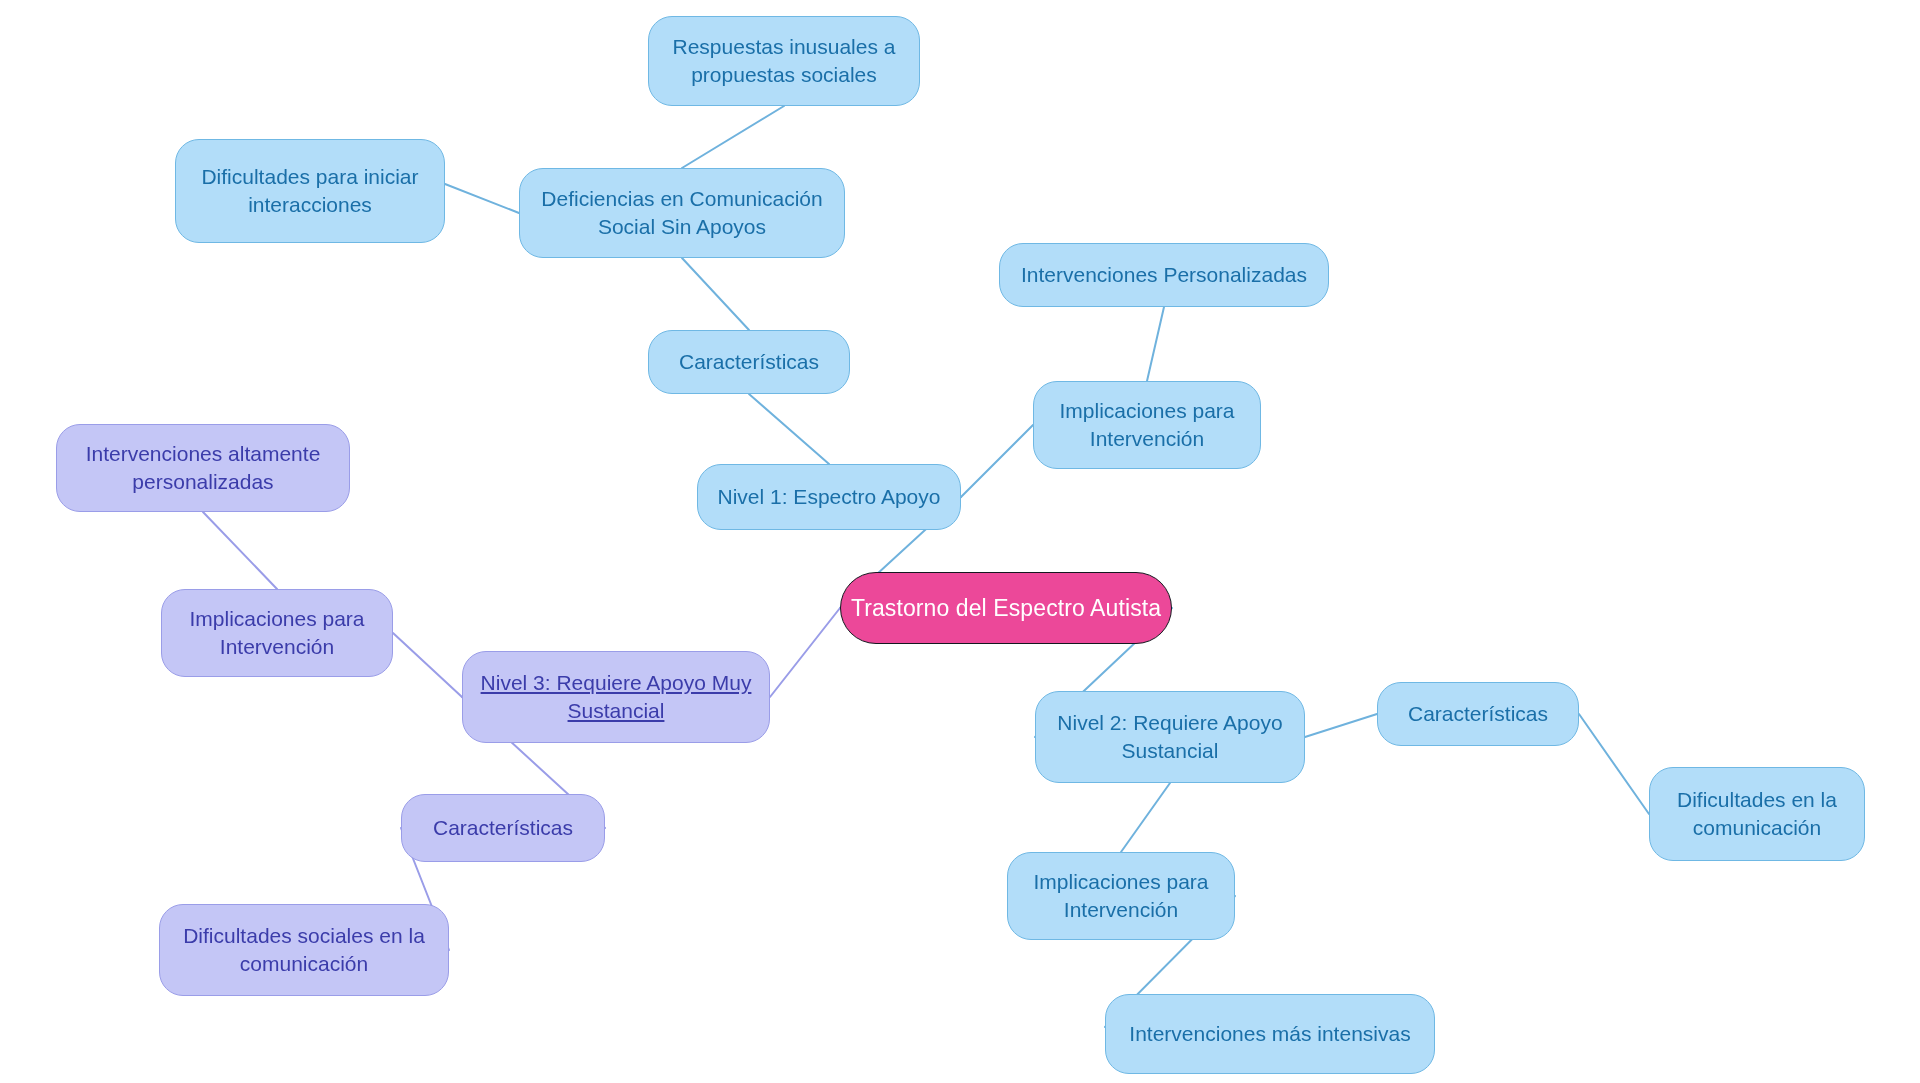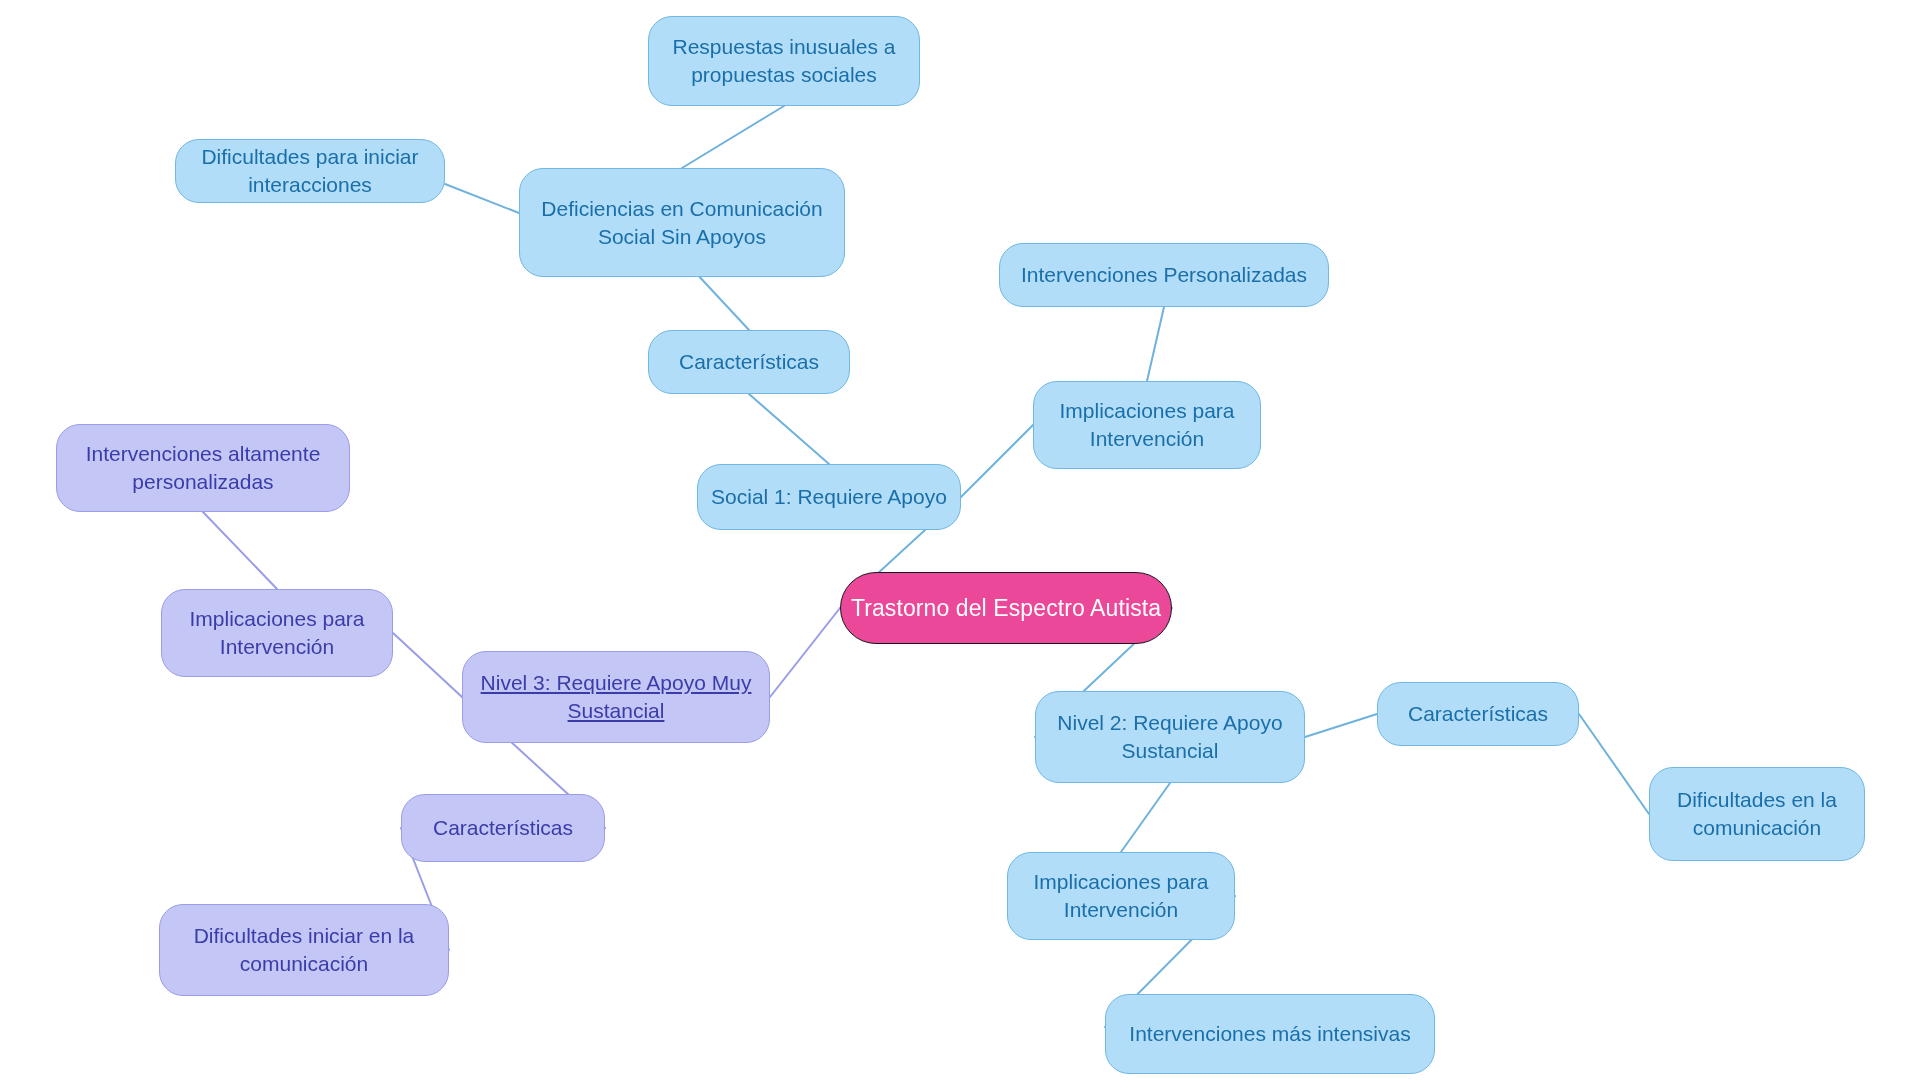--- a/index.html
+++ b/index.html
@@ -75,42 +75,42 @@
       <line x1="1170" y1="783" x2="1121" y2="852" stroke="#6fb2dd" stroke-width="2" stroke-linecap="round"></line>
       <line x1="1235" y1="896" x2="1105" y2="1027" stroke="#6fb2dd" stroke-width="2" stroke-linecap="round"></line>
       <line x1="840" y1="608" x2="770" y2="697" stroke="#9a9de8" stroke-width="2" stroke-linecap="round"></line>
       <line x1="462" y1="697" x2="393" y2="633" stroke="#9a9de8" stroke-width="2" stroke-linecap="round"></line>
       <line x1="277" y1="589" x2="203" y2="512" stroke="#9a9de8" stroke-width="2" stroke-linecap="round"></line>
       <line x1="462" y1="697" x2="605" y2="828" stroke="#9a9de8" stroke-width="2" stroke-linecap="round"></line>
       <line x1="401" y1="828" x2="449" y2="950" stroke="#9a9de8" stroke-width="2" stroke-linecap="round"></line>
     </svg>
   <div id="node-layer">
       <div class="node root" style="left: 840px; top: 572px; width: 332px; height: 72px;"><span>Trastorno del Espectro Autista</span></div>
-      <div class="node blue" style="left: 697px; top: 464px; width: 264px; height: 66px;"><span>Social 1: Requiere Apoyo</span></div>
+      <div class="node blue" style="left: 697px; top: 464px; width: 264px; height: 66px;"><span>Nivel 1: Espectro Apoyo</span></div>
       <div class="node blue" style="left: 648px; top: 330px; width: 202px; height: 64px;"><span>Características</span></div>
-      <div class="node blue" style="left: 519px; top: 168px; width: 326px; height: 109px;"><span>Deficiencias en Comunicación
+      <div class="node blue" style="left: 519px; top: 168px; width: 326px; height: 90px;"><span>Deficiencias en Comunicación
 Social Sin Apoyos</span></div>
       <div class="node blue" style="left: 648px; top: 16px; width: 272px; height: 90px;"><span>Respuestas inusuales a
 propuestas sociales</span></div>
-      <div class="node blue" style="left: 175px; top: 139px; width: 270px; height: 64px;"><span>Dificultades para iniciar
+      <div class="node blue" style="left: 175px; top: 139px; width: 270px; height: 104px;"><span>Dificultades para iniciar
 interacciones</span></div>
       <div class="node blue" style="left: 1033px; top: 381px; width: 228px; height: 88px;"><span>Implicaciones para
 Intervención</span></div>
       <div class="node blue" style="left: 999px; top: 243px; width: 330px; height: 64px;"><span>Intervenciones Personalizadas</span></div>
       <div class="node blue" style="left: 1035px; top: 691px; width: 270px; height: 92px;"><span>Nivel 2: Requiere Apoyo
 Sustancial</span></div>
       <div class="node blue" style="left: 1377px; top: 682px; width: 202px; height: 64px;"><span>Características</span></div>
       <div class="node blue" style="left: 1649px; top: 767px; width: 216px; height: 94px;"><span>Dificultades en la
 comunicación</span></div>
       <div class="node blue" style="left: 1007px; top: 852px; width: 228px; height: 88px;"><span>Implicaciones para
 Intervención</span></div>
       <div class="node blue" style="left: 1105px; top: 994px; width: 330px; height: 80px;"><span>Intervenciones más intensivas</span></div>
       <div class="node purple" style="left: 462px; top: 651px; width: 308px; height: 92px; text-decoration: underline;"><span>Nivel 3: Requiere Apoyo Muy
 Sustancial</span></div>
       <div class="node purple" style="left: 161px; top: 589px; width: 232px; height: 88px;"><span>Implicaciones para
 Intervención</span></div>
       <div class="node purple" style="left: 56px; top: 424px; width: 294px; height: 88px;"><span>Intervenciones altamente
 personalizadas</span></div>
       <div class="node purple" style="left: 401px; top: 794px; width: 204px; height: 68px;"><span>Características</span></div>
-      <div class="node purple" style="left: 159px; top: 904px; width: 290px; height: 92px;"><span>Dificultades iniciar en la
+      <div class="node purple" style="left: 159px; top: 904px; width: 290px; height: 92px;"><span>Dificultades sociales en la
 comunicación</span></div>
     </div>
 </div>
 
 </body></html>

